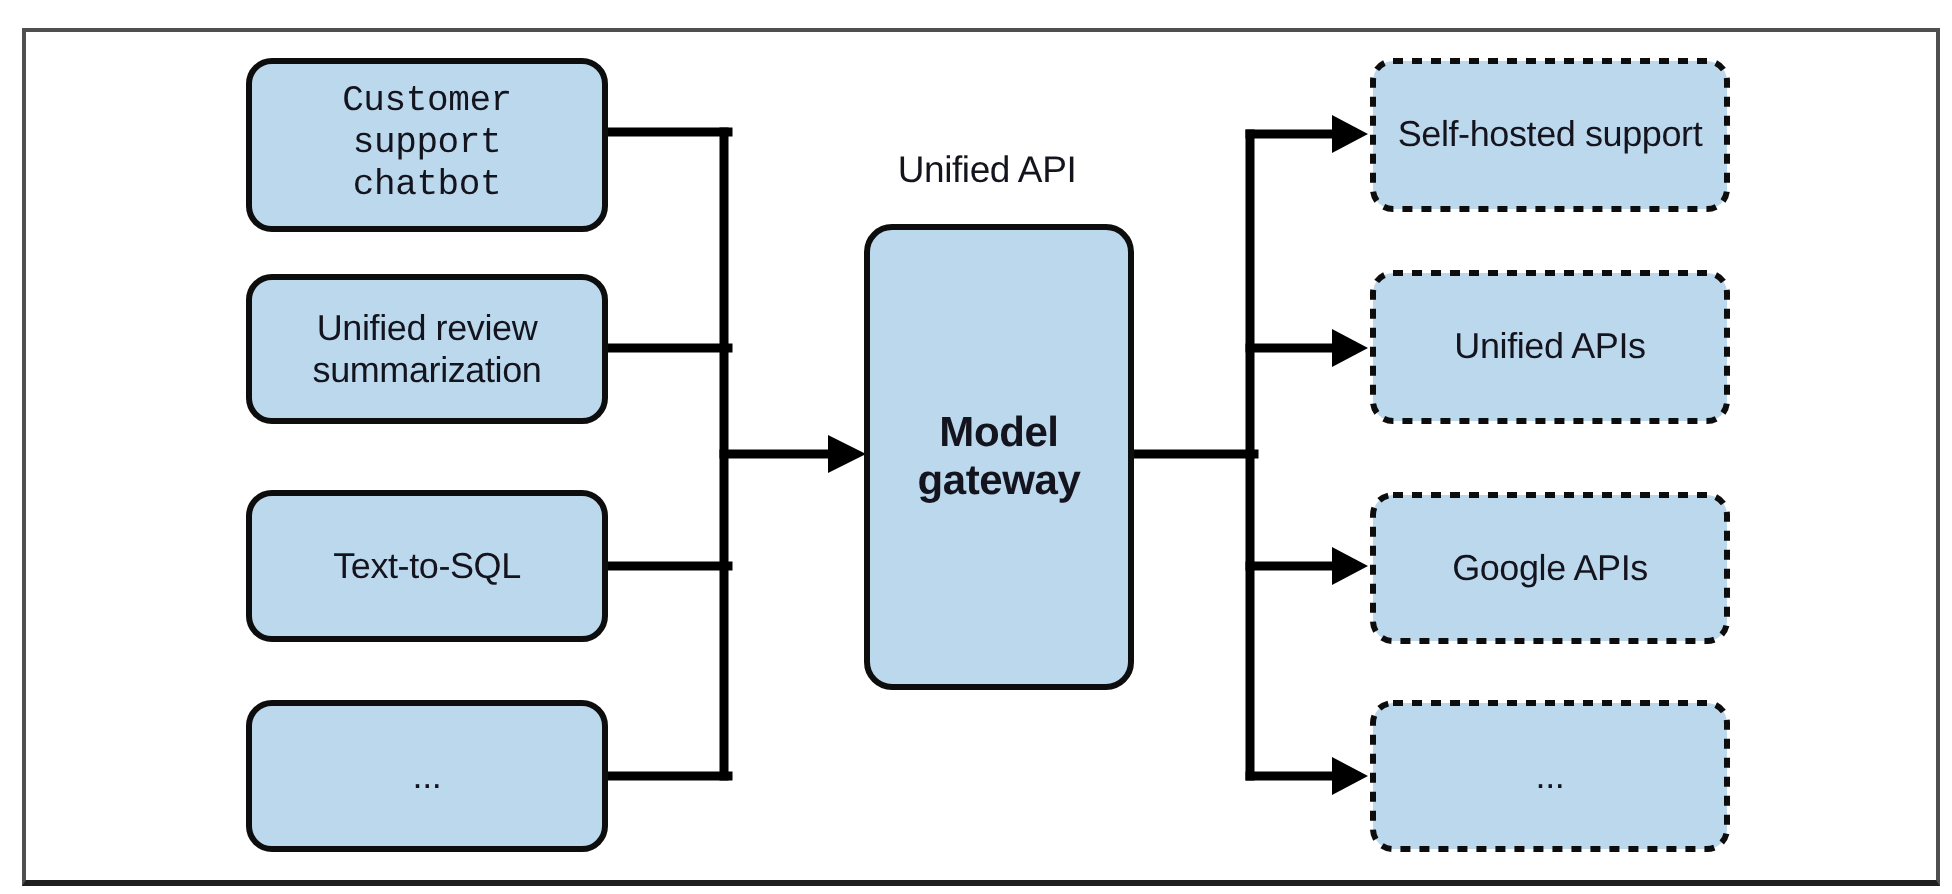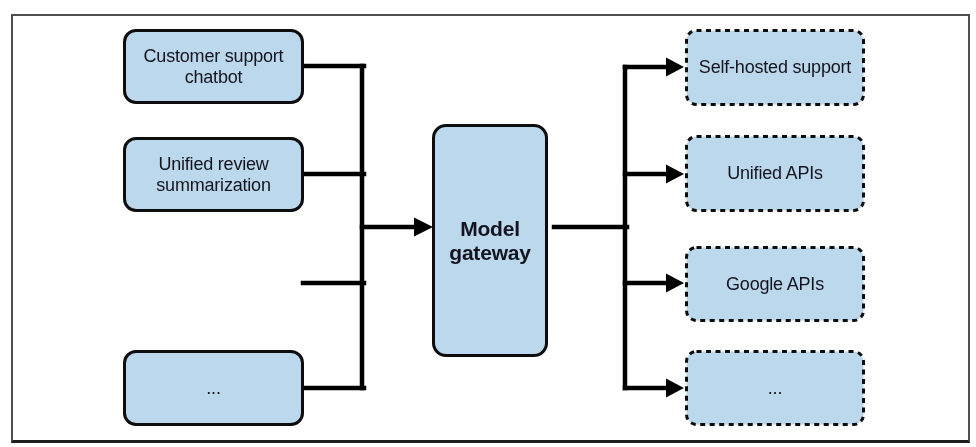--- a/index.html
+++ b/index.html
@@ -64,35 +64,34 @@
   .node.solid {
     background: var(--node-fill, #bcd8ec);
     border: 3px solid var(--node-border, #0d0d0d);
     border-radius: 13px;
   }
   .node.overlay {
     background: transparent;
     border: none;
   }
   .node .lbl { padding: 2px 8px; }
-  .app-1 { left: 123px; top: 29px;  width: 181px; height: 75px; }
+  .app-1 { left: 123px; top: 29px;  width: 181px; height: 87px; font-family: Liberation Mono, monospace; }
   .app-2 { left: 123px; top: 137px; width: 181px; height: 75px; }
   .app-3 { left: 123px; top: 245px; width: 181px; height: 76px; }
   .app-4 { left: 123px; top: 350px; width: 181px; height: 76px; }
   .prov-1 { left: 685px; top: 29px;  width: 180px; height: 77px; }
   .prov-2 { left: 685px; top: 135px; width: 180px; height: 77px; }
   .prov-3 { left: 685px; top: 246px; width: 180px; height: 76px; align-items: center; }
   .prov-4 { left: 685px; top: 350px; width: 180px; height: 76px; }
   #gateway {
-    left: 432px; top: 112px; width: 116px; height: 233px;
+    left: 432px; top: 112px; width: 135px; height: 233px;
     font-weight: bold;
     font-size: 21px;
     line-height: 1.12;
     border-radius: 14px;
-    margin-top: 12px;
   }
   #unified-api-label {
     position: absolute;
     left: 413px; top: 74px; width: 161px;
     text-align: center;
     font-size: 18.5px;
     color: var(--text-color, #14141e);
     letter-spacing: -0.2px;
   }
 </style>
@@ -132,24 +131,28 @@
       <rect class="dashed-node" x="686.5" y="351.5" width="177" height="73" rx="10"></rect>
     </g>
   </svg>
 
   <div class="node solid app-1">
     <span class="lbl">Customer support chatbot</span>
   </div>
   <div class="node solid app-2">
     <span class="lbl">Unified review summarization</span>
   </div>
+  <div class="node solid app-3">
+    <span class="lbl">Text-to-SQL</span>
+  </div>
   <div class="node solid app-4">
     <span class="lbl">...</span>
   </div>
 
+  <div id="unified-api-label">Unified API</div>
 
   <div class="node solid" id="gateway">
     <span class="lbl">Model gateway</span>
   </div>
 
   <div class="node overlay prov-1">
     <span class="lbl">Self-hosted support</span>
   </div>
   <div class="node overlay prov-2">
     <span class="lbl">Unified APIs</span>

